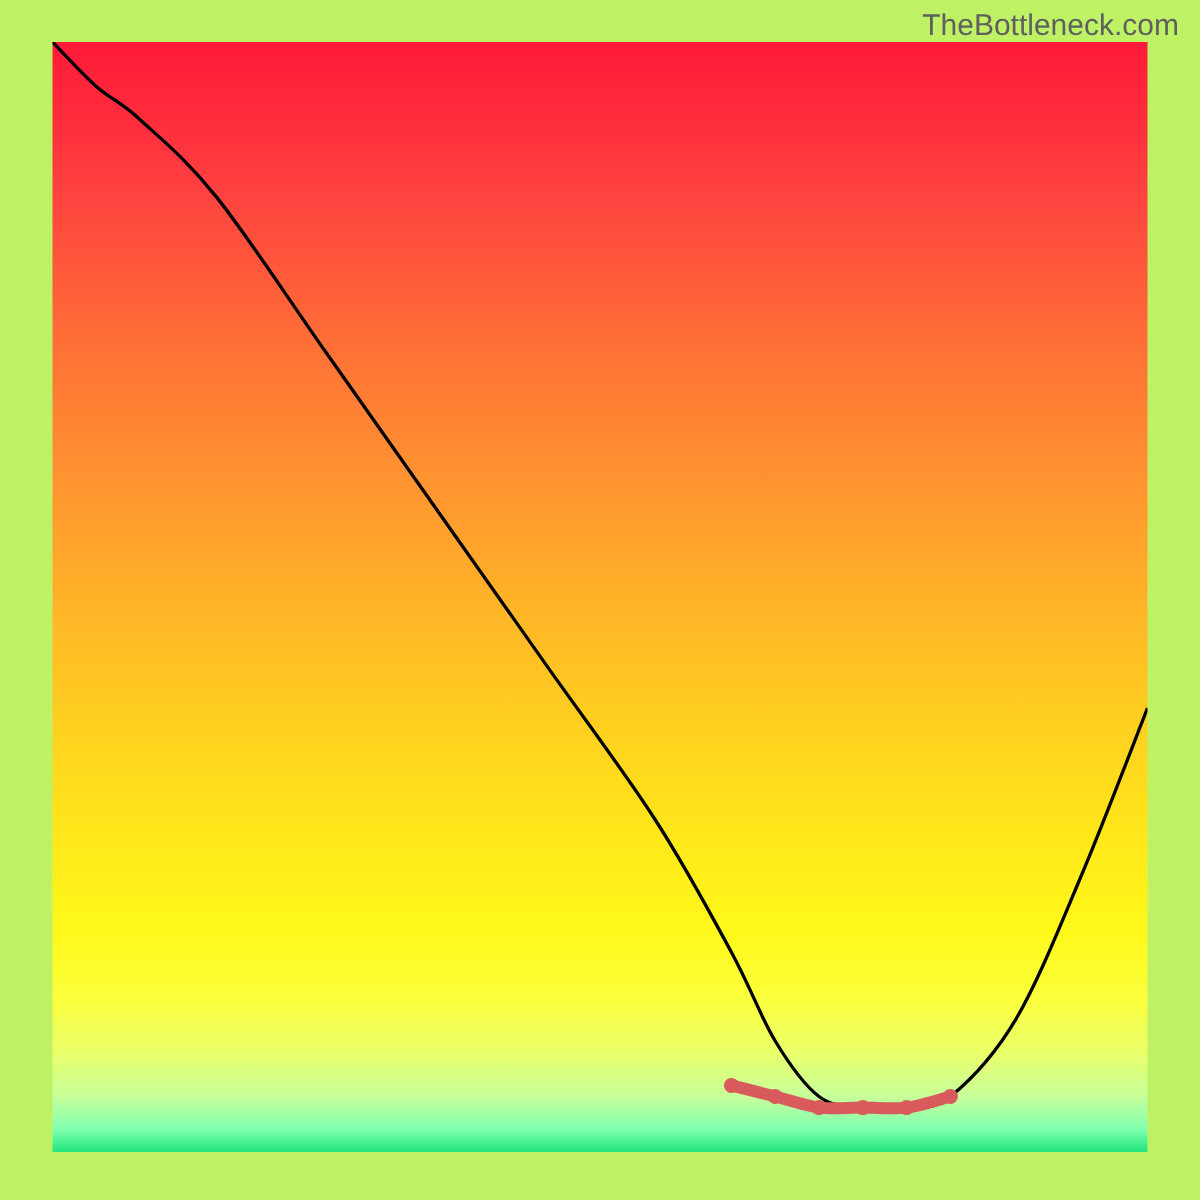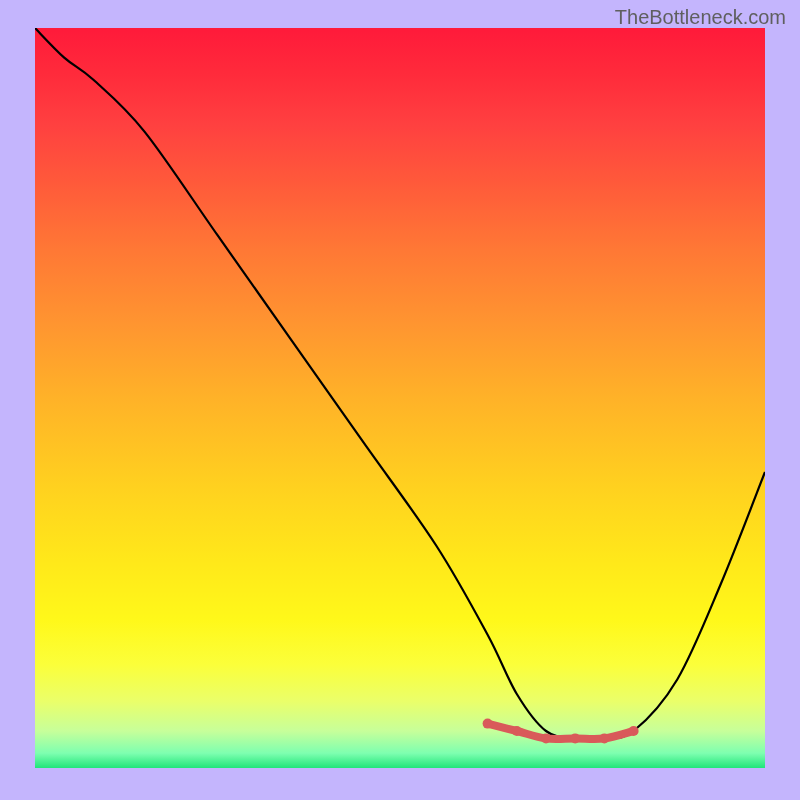--- a/index.html
+++ b/index.html
@@ -1,21 +1,21 @@
 <!DOCTYPE html>
 <html><head>
 <meta charset="utf-8">
 <style>
   * { margin: 0; padding: 0; box-sizing: border-box; }
   html, body { width: 800px; height: 800px; overflow: hidden; }
   body { background: #000; font-family: Arial, sans-serif; }
   .container {
     width: 800px;
     height: 800px;
-    background: #c4b5fd;
+    background: #bef264;
     position: relative;
   }
   .watermark {
     position: absolute;
     top: 6px;
     right: 14px;
     color: #5f5f5f;
     font-size: 20px;
     font-weight: 500;
     z-index: 10;

